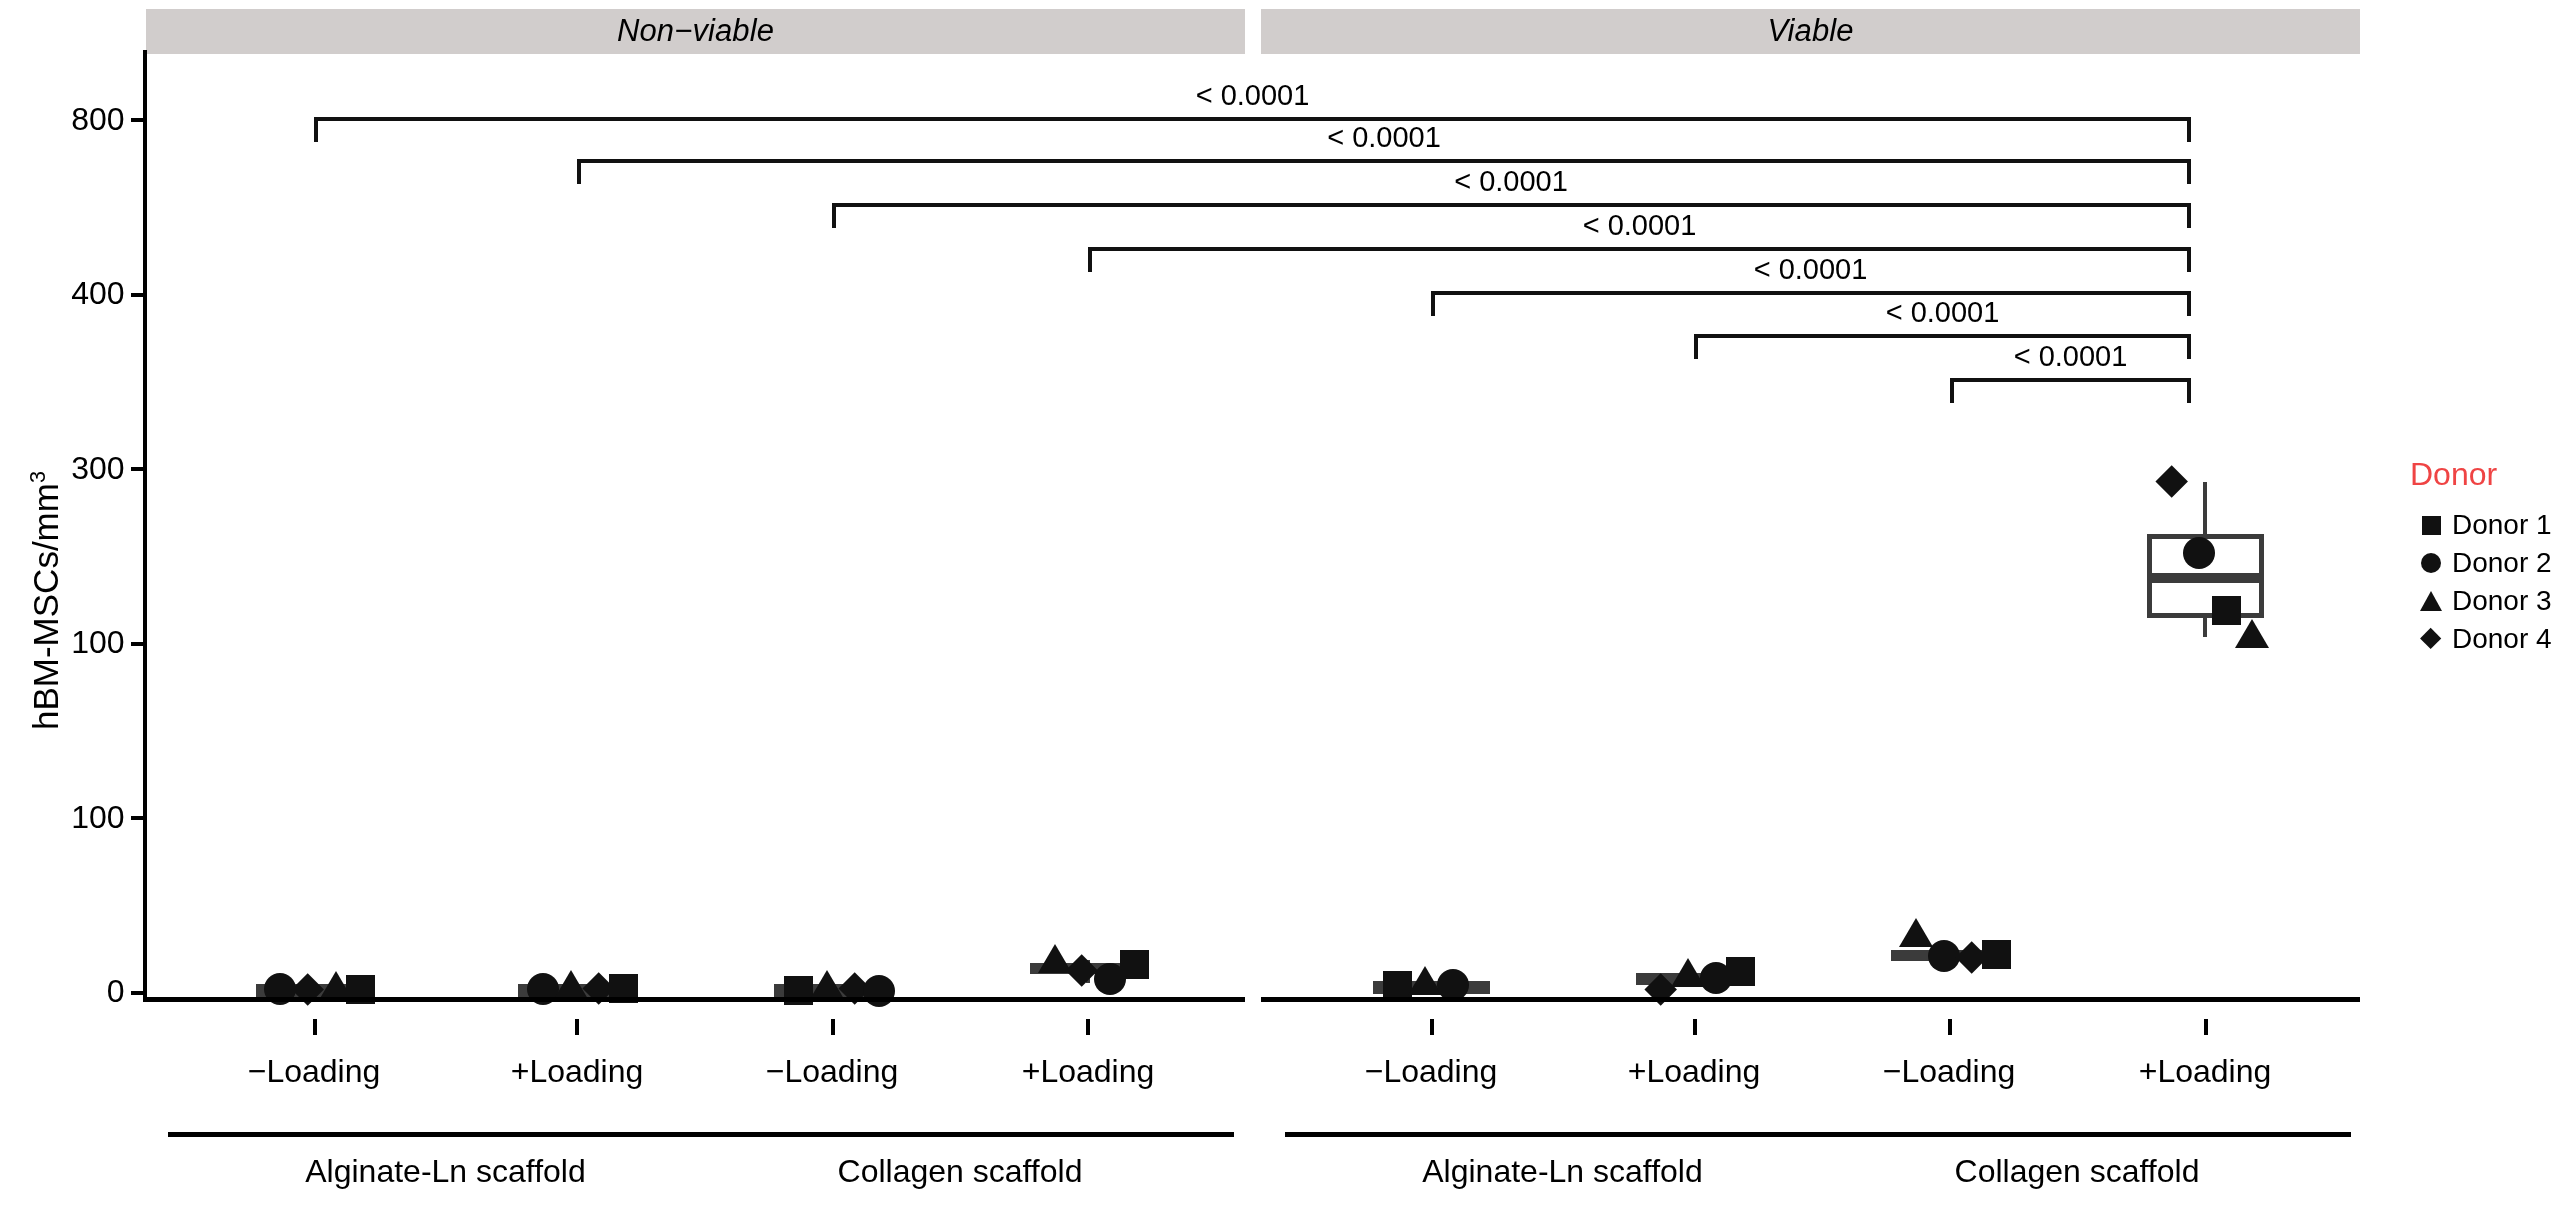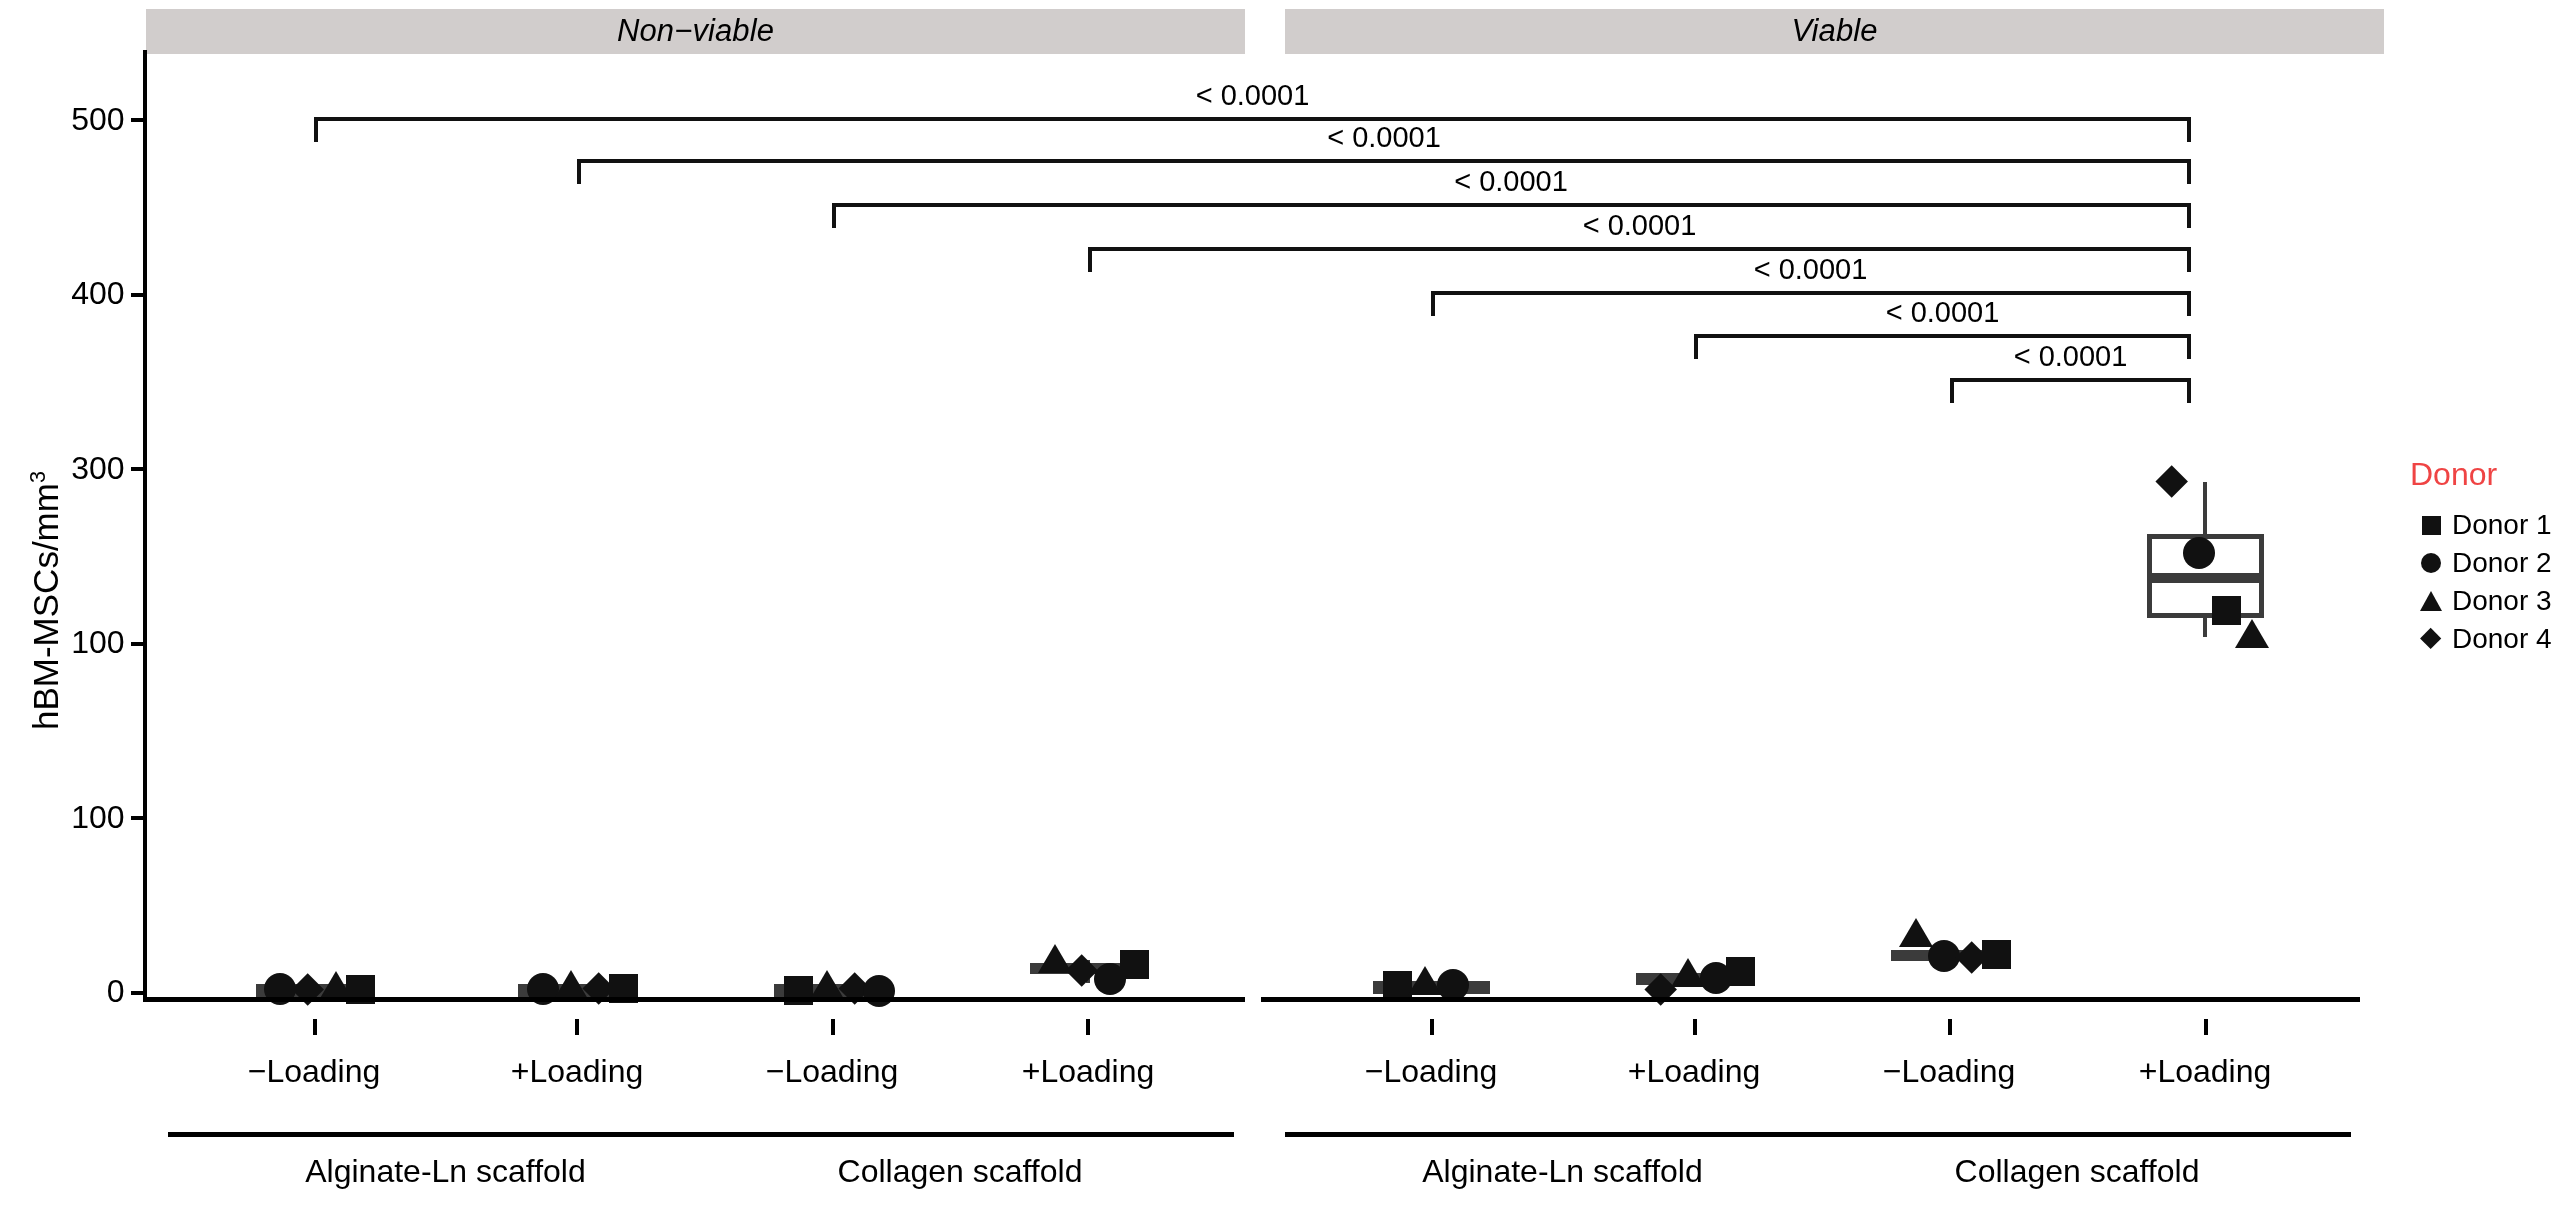--- a/index.html
+++ b/index.html
@@ -57,21 +57,21 @@
   .k-diamond{width:15.3px;height:15.3px;background:#111;transform:rotate(45deg);}
 </style>
 </head>
 <body>
 
 <div id="root">
 
   <div class="abs strip" style="left:146px;top:8.8px;width:1099px;">
     <span class="strip-label">Non−viable</span>
   </div>
-  <div class="abs strip" style="left:1261px;top:8.8px;width:1099px;margin-left:24px;">
+  <div class="abs strip" style="left:1261px;top:8.8px;width:1099px;">
     <span class="strip-label">Viable</span>
   </div>
 
   <div class="abs" style="left:25px;top:730px;">
     <div class="ylab"><span>hBM-MSCs/mm</span><sup>3</sup></div>
   </div>
 
   <div class="abs yaxis-line" style="left:143px;top:50px;height:949px;"></div>
 
   <div id="ytick-layer" class="abs" style="left:0;top:0;width:2576px;height:1211px;">
@@ -79,21 +79,21 @@
       <div class="abs ytick-label" style="left: 14.6px; top: 975px; width: 110px;">0</div>
       <div class="abs ytick" style="left: 131px; top: 816px;"></div>
       <div class="abs ytick-label" style="left: 14.6px; top: 801px; width: 110px;">100</div>
       <div class="abs ytick" style="left: 131px; top: 642px;"></div>
       <div class="abs ytick-label" style="left: 14.6px; top: 626px; width: 110px;">100</div>
       <div class="abs ytick" style="left: 131px; top: 467px;"></div>
       <div class="abs ytick-label" style="left: 14.6px; top: 452px; width: 110px;">300</div>
       <div class="abs ytick" style="left: 131px; top: 293px;"></div>
       <div class="abs ytick-label" style="left: 14.6px; top: 277px; width: 110px;">400</div>
       <div class="abs ytick" style="left: 131px; top: 118px;"></div>
-      <div class="abs ytick-label" style="left: 14.6px; top: 103px; width: 110px;">500</div>
+      <div class="abs ytick-label" style="left: 14.6px; top: 103px; width: 110px;">800</div>
     </div>
 
   <div id="panel-layer" class="abs" style="left:0;top:0;width:2576px;height:1211px;">
       <div class="bx-whisk" style="left: 312px; top: 988px; height: 0.7px;"></div>
       <div class="bx-whisk" style="left: 312px; top: 991px; height: 0.7px;"></div>
       <div class="bx" style="left: 256px; top: 988px; width: 117px; height: 10.2px;"></div>
       <div class="bx-median" style="left: 256px; top: 984px; width: 117px; height: 10.2px;"></div>
       <div class="bx-whisk" style="left: 575px; top: 986px; height: 1px;"></div>
       <div class="bx-whisk" style="left: 575px; top: 990px; height: 1px;"></div>
       <div class="bx" style="left: 518px; top: 987px; width: 117px; height: 10.2px;"></div>

